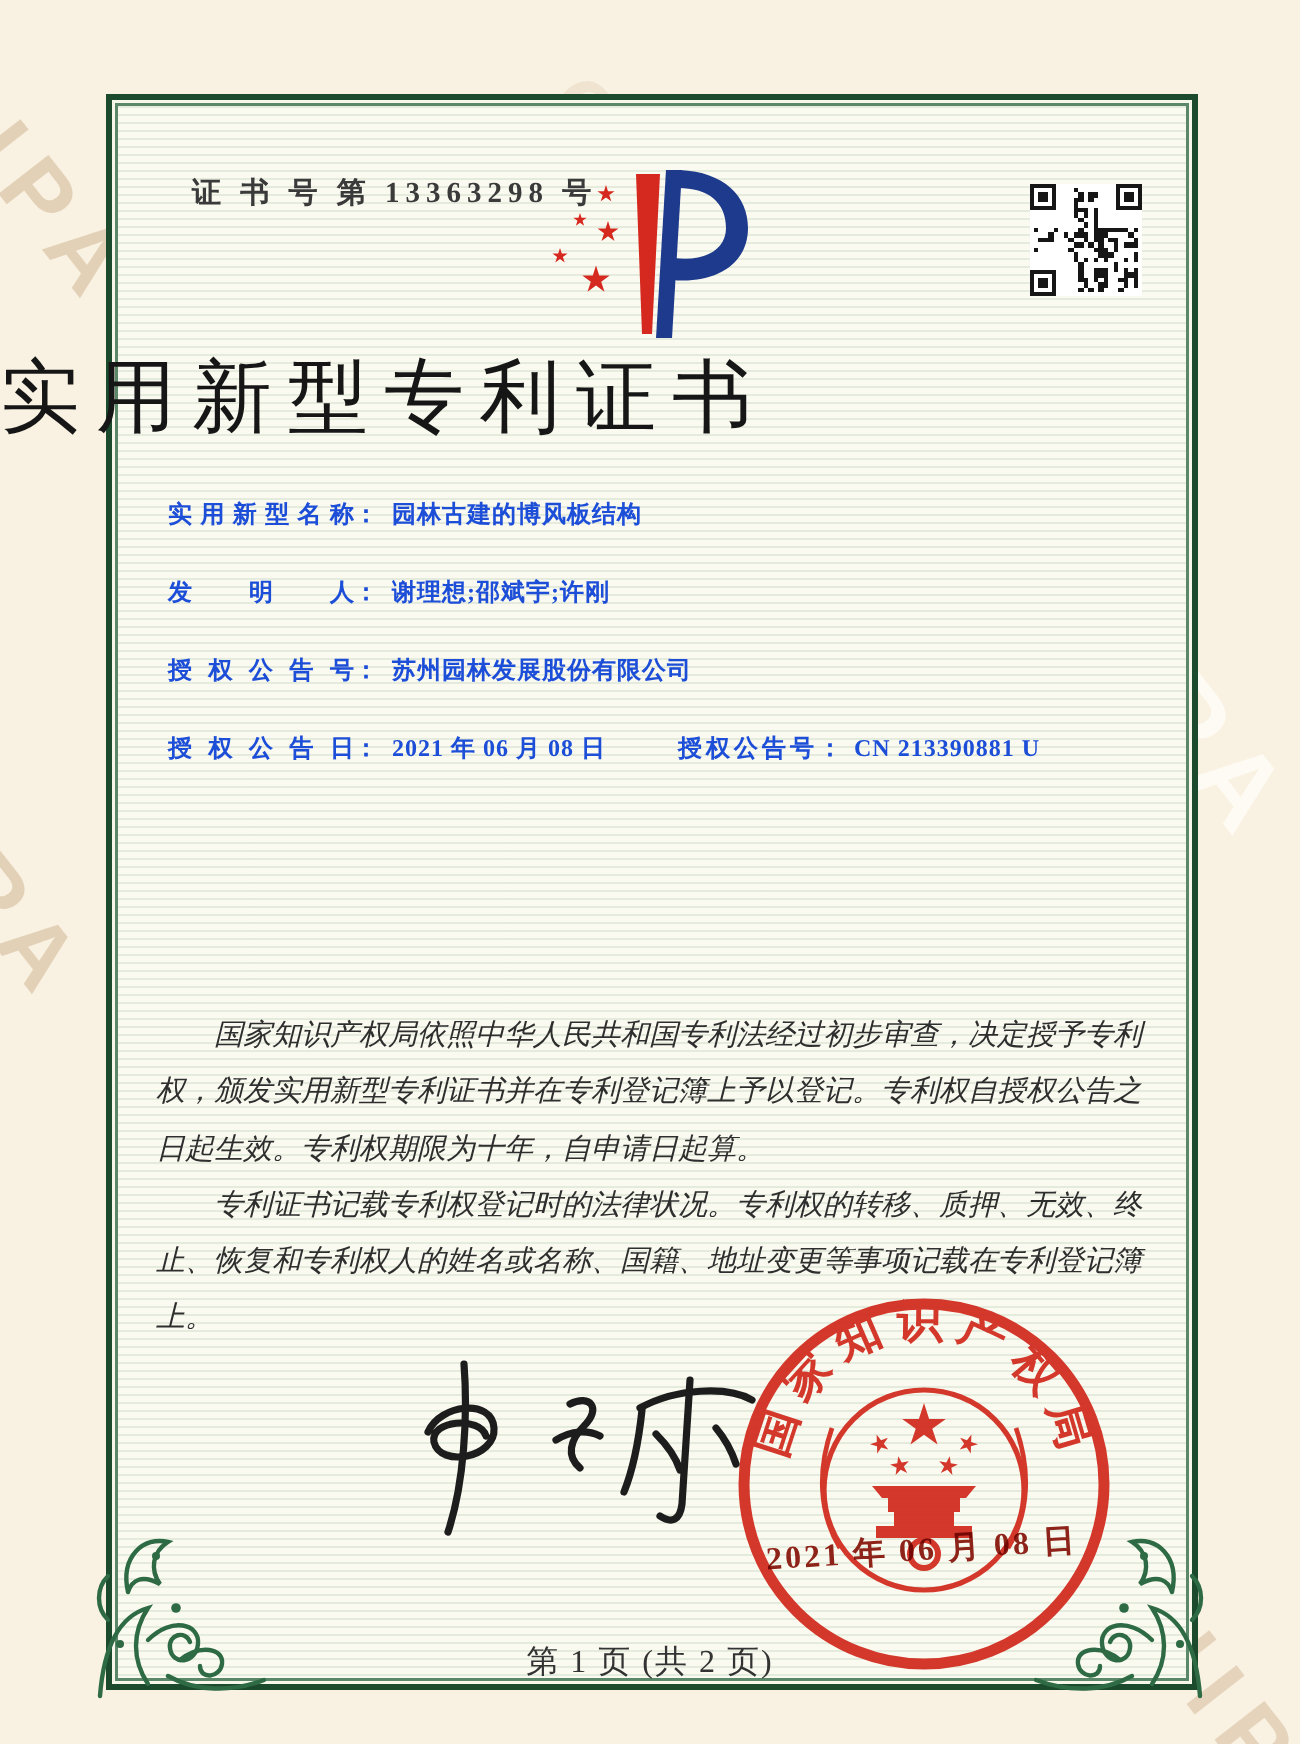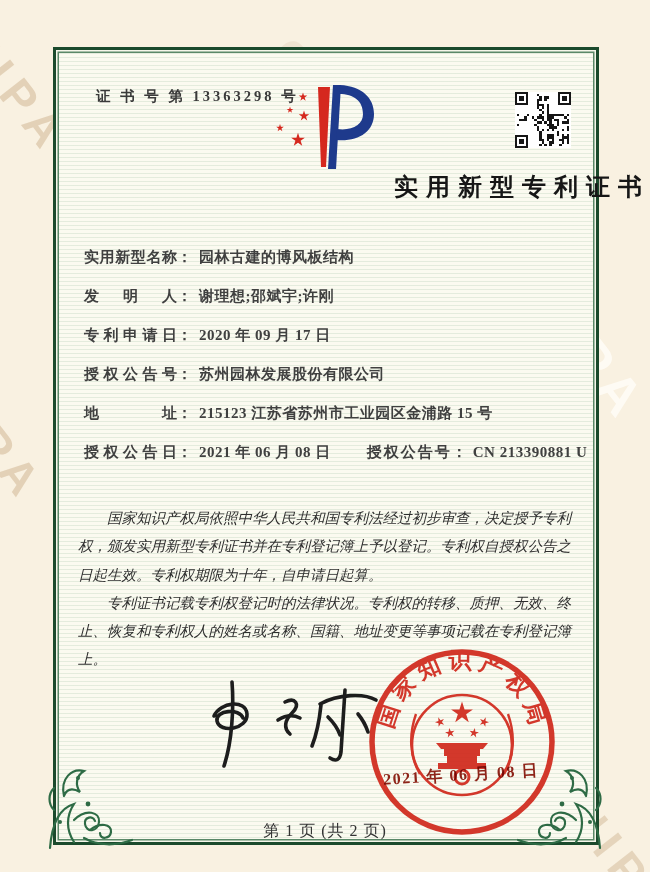--- a/index.html
+++ b/index.html
@@ -41,24 +41,24 @@
       padding:2px;box-sizing:border-box;}
   .qr-grid{position:relative;width:52px;height:52px;display:grid;
            grid-template-columns:repeat(21,1fr);grid-template-rows:repeat(21,1fr);}
   .qm{background:transparent;}
   .qm.on{background:#161616;}
   .finder{position:absolute;width:13px;height:13px;border:2.5px solid #161616;
           background:#fff;box-sizing:border-box;}
   .finder::after{content:"";position:absolute;left:2px;top:2px;right:2px;bottom:2px;background:#161616;}
   .f-tl{left:0;top:0;} .f-tr{right:0;top:0;} .f-bl{left:0;bottom:0;}
 
-  .title{position:absolute;left:0;right:0;top:171px;text-align:right;
-         font-size:24px;font-weight:bold;letter-spacing:8px;color:#161616;}
-
-  .fields{position:absolute;left:84px;top:246px;width:470px;font-size:15px;color:#404040;}
+  .title{position:absolute;left:0;right:0;top:171px;text-align:left;
+         font-size:40px;font-weight:normal;letter-spacing:8px;color:#161616;}
+
+  .fields{position:absolute;left:84px;top:246px;width:470px;font-size:12px;color:#1d4ed8;}
   .frow{margin-bottom:16.5px;line-height:22.5px;white-space:nowrap;}
   .flabel{display:inline-block;width:93px;text-align:justify;text-align-last:justify;
           font-weight:bold;vertical-align:top;}
   .fcolon{font-weight:bold;}
   .fvalue{font-weight:bold;margin-left:7px;letter-spacing:0.5px;}
   .fvalue2{font-weight:bold;margin-left:6px;letter-spacing:0.5px;}
   .grantpair2{margin-left:36px;}
   .glabel{font-weight:bold;letter-spacing:2px;}
 
   .body-text{position:absolute;left:78px;top:504px;width:496px;font-size:14.5px;
@@ -590,27 +590,21 @@
     <div class="title">实用新型专利证书</div>
 
     <div class="fields">
       <div class="frow">
         <span class="flabel">实用新型名称</span><span class="fcolon">：</span><span class="fvalue">园林古建的博风板结构</span>
       </div>
       <div class="frow">
         <span class="flabel">发明人</span><span class="fcolon">：</span><span class="fvalue">谢理想;邵斌宇;许刚</span>
       </div>
       <div class="frow">
-        <span class="flabel">专利申请日</span><span class="fcolon">：</span><span class="fvalue">2020 年 09 月 17 日</span>
-      </div>
-      <div class="frow">
         <span class="flabel">授权公告号</span><span class="fcolon">：</span><span class="fvalue">苏州园林发展股份有限公司</span>
-      </div>
-      <div class="frow">
-        <span class="flabel">地址</span><span class="fcolon">：</span><span class="fvalue">215123 江苏省苏州市工业园区金浦路 15 号</span>
       </div>
       <div class="frow">
         <span class="flabel">授权公告日</span><span class="fcolon">：</span><span class="fvalue">2021 年 06 月 08 日</span><span class="grantpair2"><span class="glabel">授权公告号</span><span class="fcolon">：</span><span class="fvalue2">CN 213390881 U</span></span>
       </div>
     </div>
 
     <div class="body-text">
       <p>国家知识产权局依照中华人民共和国专利法经过初步审查，决定授予专利权，颁发实用新型专利证书并在专利登记簿上予以登记。专利权自授权公告之日起生效。专利权期限为十年，自申请日起算。</p>
       <p>专利证书记载专利权登记时的法律状况。专利权的转移、质押、无效、终止、恢复和专利权人的姓名或名称、国籍、地址变更等事项记载在专利登记簿上。</p>
     </div>

